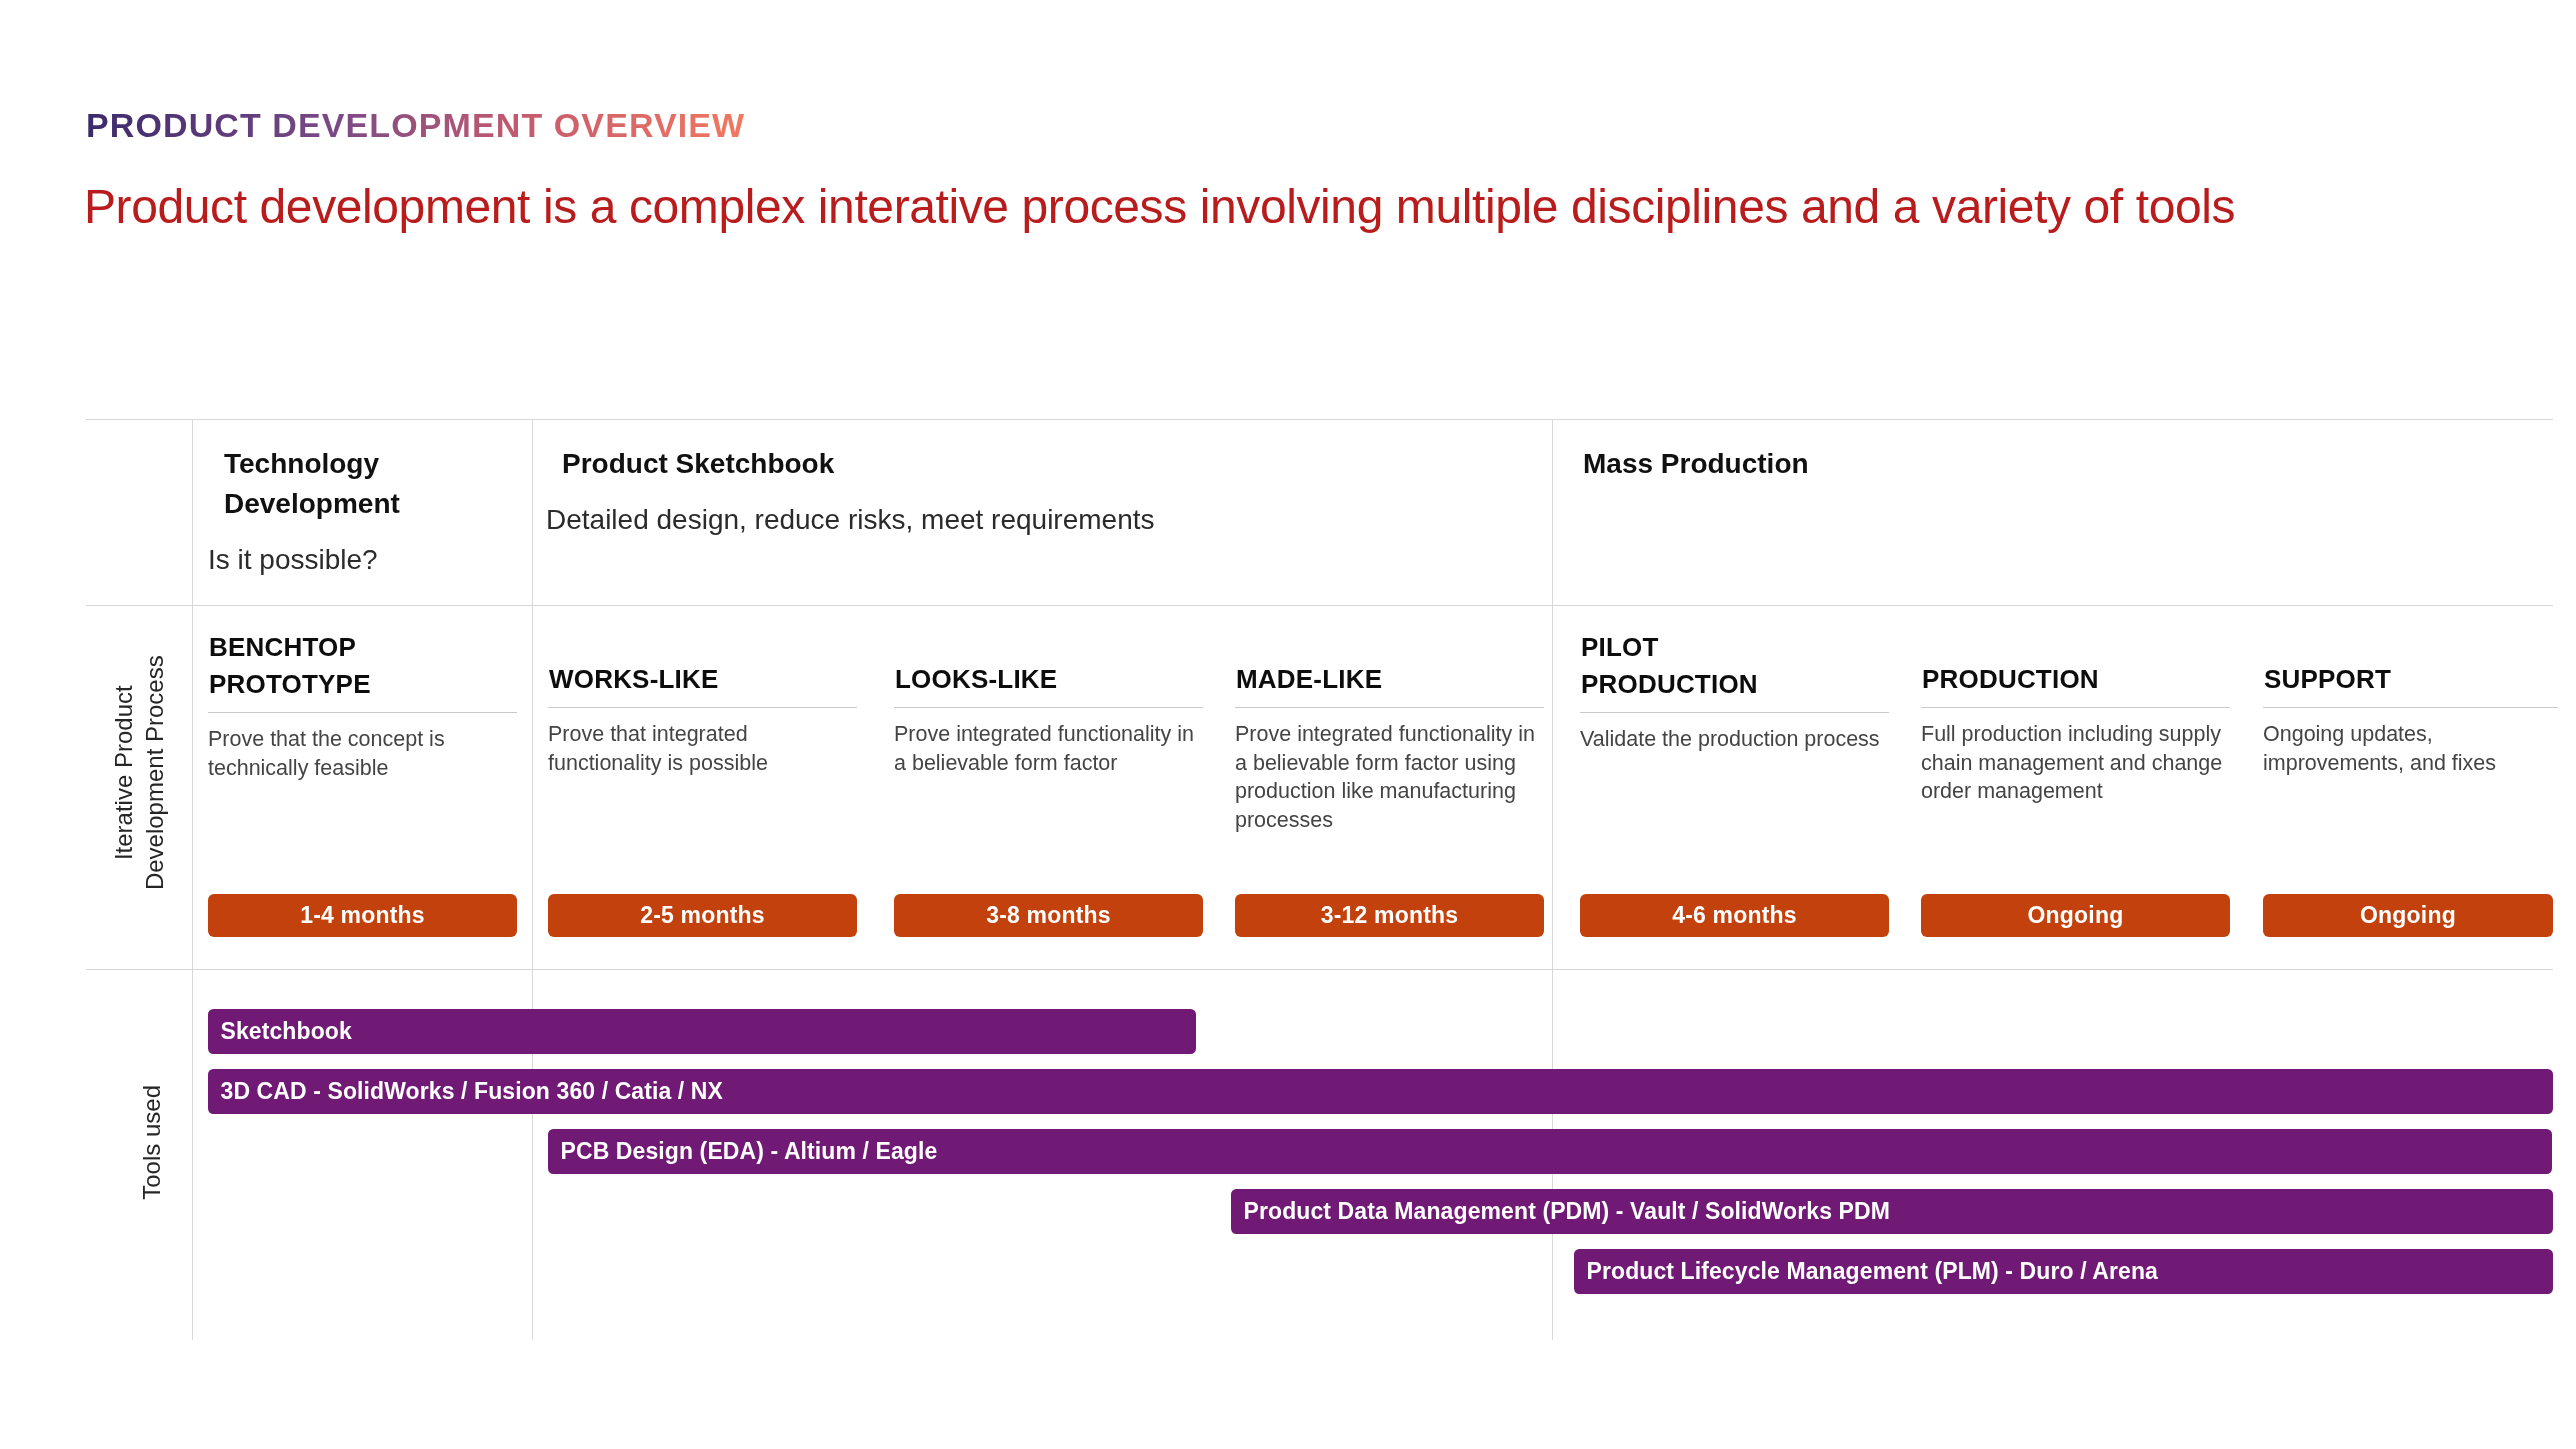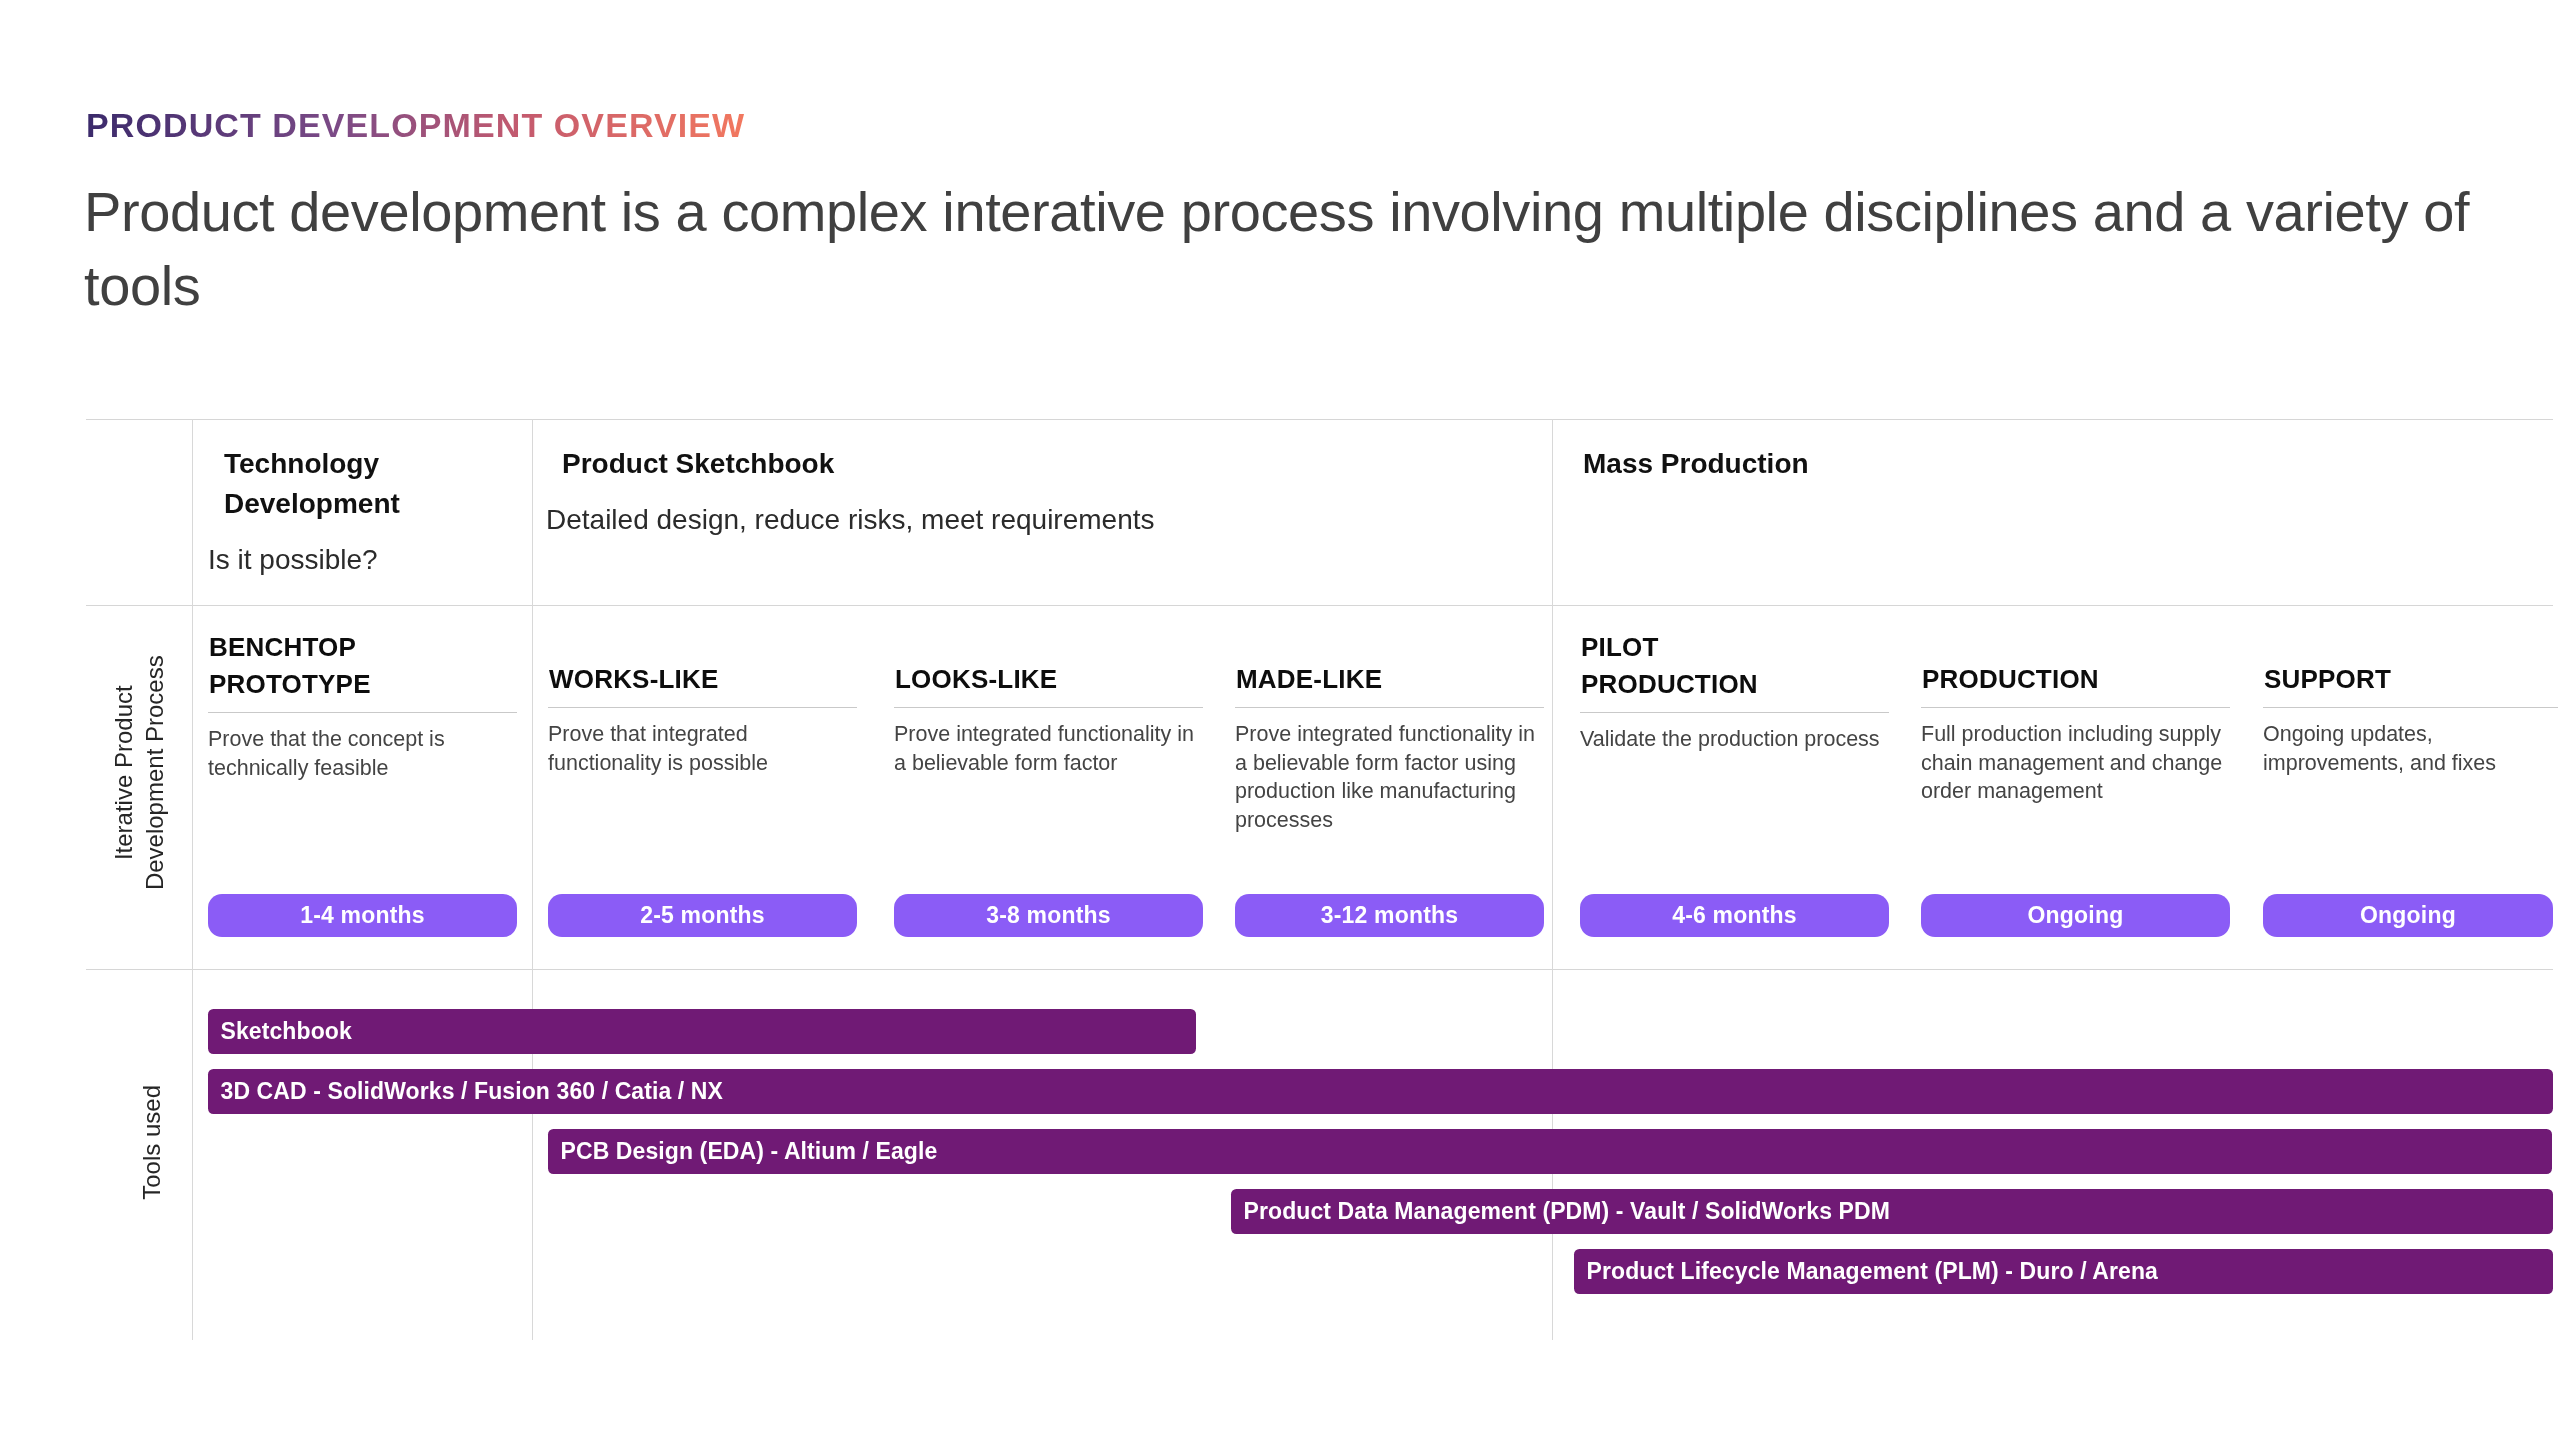--- a/index.html
+++ b/index.html
@@ -29,24 +29,24 @@
     background-clip: text;
     color: transparent;
     -webkit-text-fill-color: transparent;
     white-space: nowrap;
   }
   #headline {
     position: absolute;
     left: 84px;
     top: 175px;
     width: 2433px;
-    font-size: 56px;
+    font-size: 48px;
     font-weight: normal;
     line-height: 1.33;
-    color: #404040;
+    color: #b91c1c;
     letter-spacing: -0.4px;
   }
 
   
   .hline {
     position: absolute;
     height: 0.9px;
     background: #d6d6d6;
   }
   .vline {
@@ -110,22 +110,22 @@
     color: #444444;
     line-height: 1.33;
     margin: 0;
   }
 
   
   .pill {
     position: absolute;
     top: 894px;
     height: 43px;
-    background: #8b5cf6;
-    border-radius: 14px;
+    background: #c2410c;
+    border-radius: 6px;
     color: #ffffff;
     font-size: 23px;
     font-weight: bold;
     display: flex;
     align-items: center;
     justify-content: center;
     letter-spacing: 0.2px;
   }
 
   

